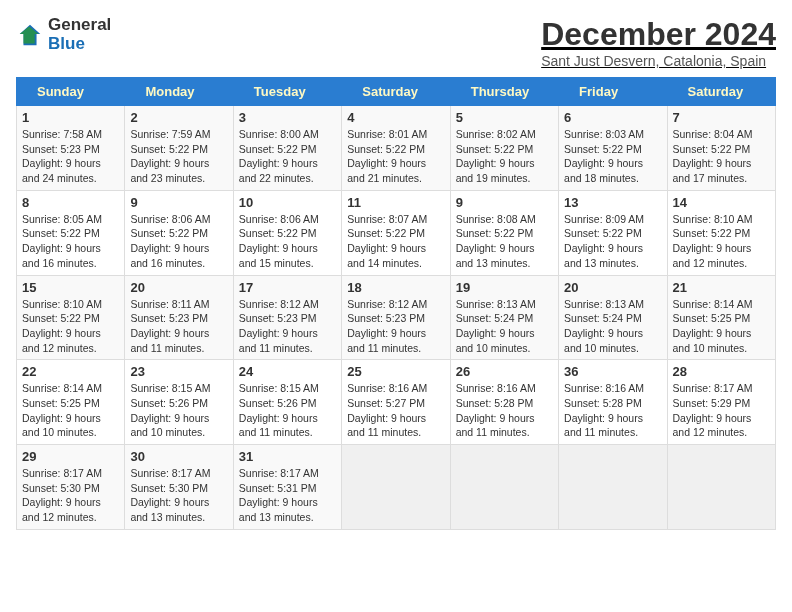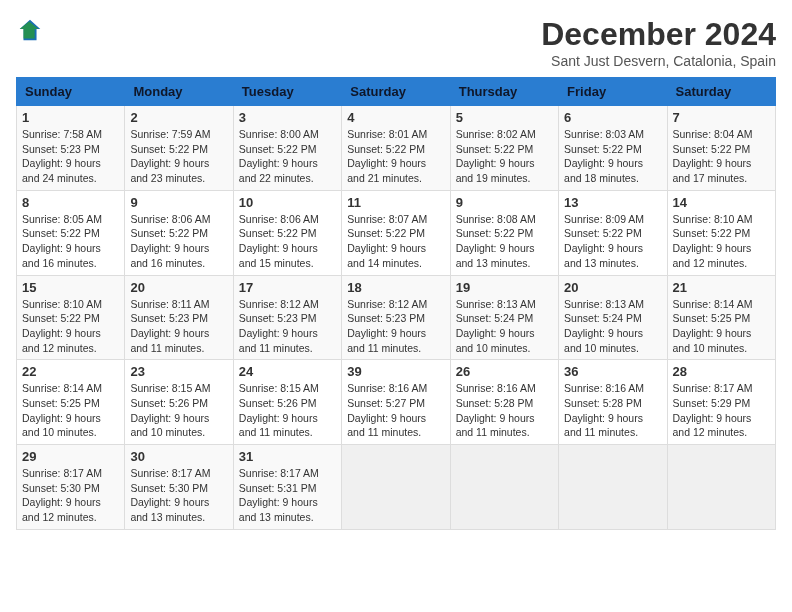--- a/index.html
+++ b/index.html
@@ -24,40 +24,40 @@
     .logo-text {
       display: flex;
       flex-direction: column;
       line-height: 1.1;
     }
     .logo-icon {
       width: 28px;
       height: 28px;
     }
     .title-area {
-      text-align: right;
+      text-decoration: underline;
     }
     .main-title {
       font-size: 32px;
       font-weight: bold;
       color: #333;
     }
     .sub-title {
       font-size: 14px;
       color: #555;
     }
     .calendar {
       width: 100%;
       border-collapse: collapse;
       font-size: 11px;
     }
     .calendar thead th {
       background: #2a7dd1;
-      color: #0f172a;
-      padding: 6px 8px;
+      color: #fef9c3;
+      padding: 6px 20px;
       text-align: left;
       font-size: 13px;
       font-weight: bold;
       border: 1px solid #2a7dd1;
     }
     .calendar tbody td {
       vertical-align: top;
       border: 1px solid #ddd;
       padding: 4px 5px;
       width: 108px;
@@ -89,20 +89,24 @@
 </head>
 <body>
 
 <div class="header-area">
   <div class="logo">
     <svg class="logo-icon" viewBox="0 0 30 30">
       <polygon points="15,4 26,14 22,14 22,26 8,26 8,14 4,14" fill="#1a6eb5"></polygon>
       <polygon points="15,2 28,14 24,14 24,24 6,24 6,14 2,14" fill="none" stroke="#1a6eb5" stroke-width="0"></polygon>
       <path d="M14 6 L24 14 L20 14 L20 24 L8 24 L8 14 L4 14 Z" fill="#2a9d2a" opacity="0.7"></path>
     </svg>
+    <div class="logo-text">
+      <span style="font-size:17px;font-weight:bold;color:#333;">General</span>
+      <span style="font-size:17px;font-weight:bold;color:#1a6eb5;">Blue</span>
+    </div>
   </div>
   <div class="title-area">
     <div class="main-title">December 2024</div>
     <div class="sub-title">Sant Just Desvern, Catalonia, Spain</div>
   </div>
 </div>
 
 <table class="calendar">
   <thead>
     <tr>
@@ -217,21 +221,21 @@
       </td>
       <td>
         <span class="day-num">23</span>
         <div class="day-info">Sunrise: 8:15 AM<br>Sunset: 5:26 PM<br>Daylight: 9 hours and 10 minutes.</div>
       </td>
       <td>
         <span class="day-num">24</span>
         <div class="day-info">Sunrise: 8:15 AM<br>Sunset: 5:26 PM<br>Daylight: 9 hours and 11 minutes.</div>
       </td>
       <td>
-        <span class="day-num">39</span>
+        <span class="day-num">25</span>
         <div class="day-info">Sunrise: 8:16 AM<br>Sunset: 5:27 PM<br>Daylight: 9 hours and 11 minutes.</div>
       </td>
       <td>
         <span class="day-num">26</span>
         <div class="day-info">Sunrise: 8:16 AM<br>Sunset: 5:28 PM<br>Daylight: 9 hours and 11 minutes.</div>
       </td>
       <td>
         <span class="day-num">36</span>
         <div class="day-info">Sunrise: 8:16 AM<br>Sunset: 5:28 PM<br>Daylight: 9 hours and 11 minutes.</div>
       </td>

